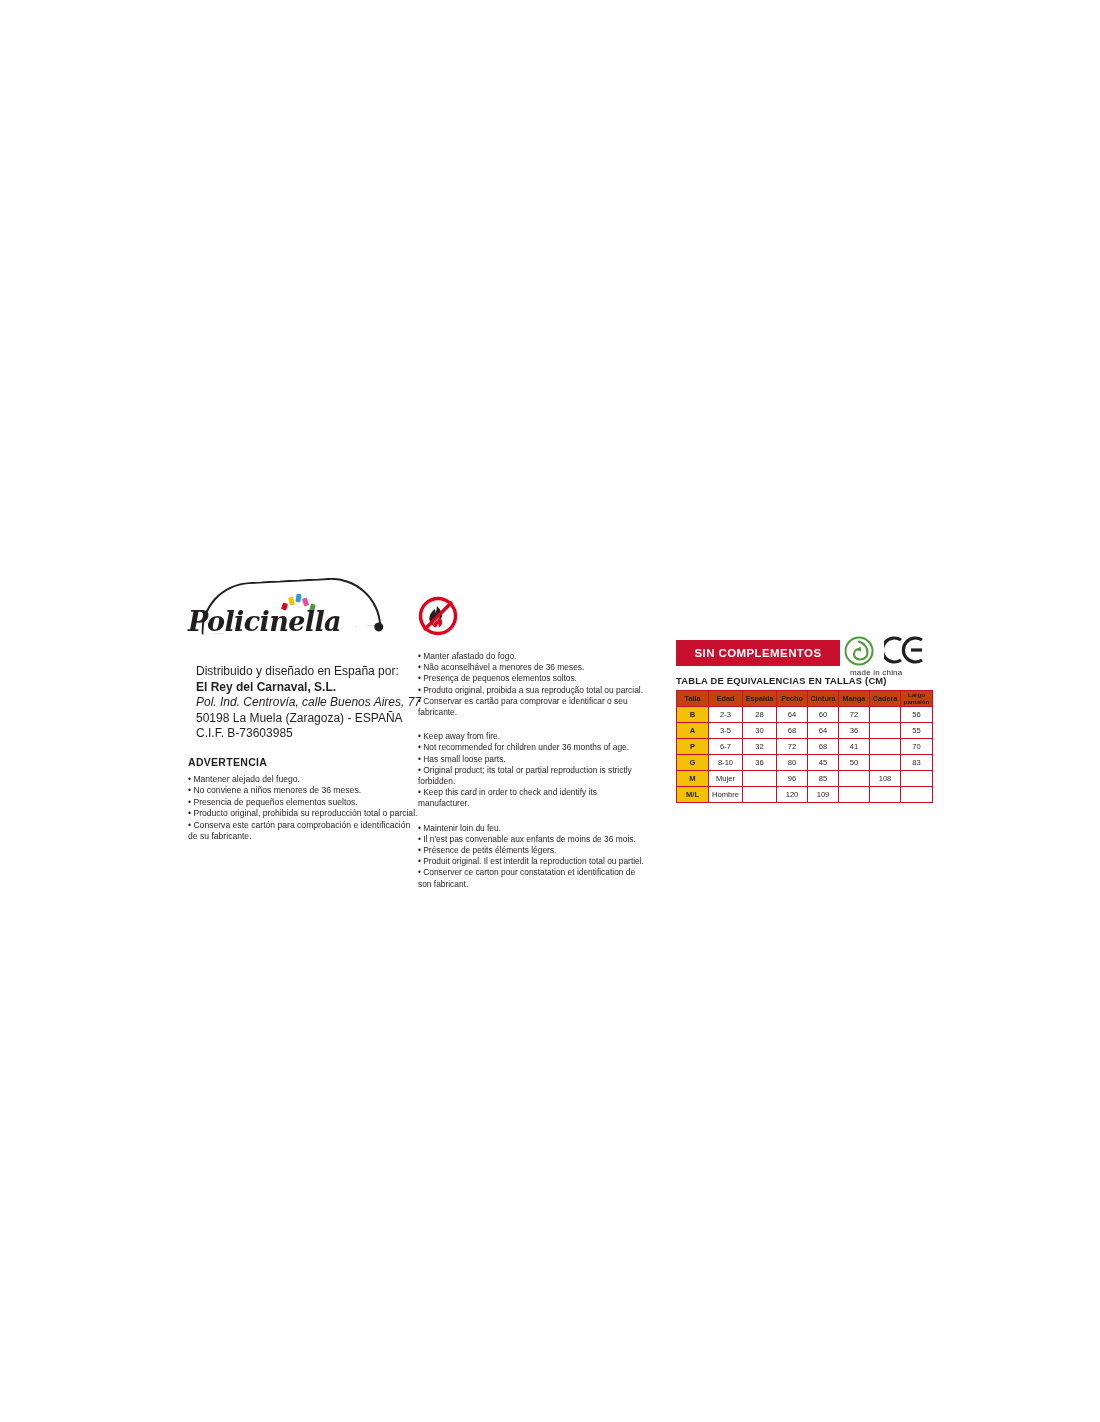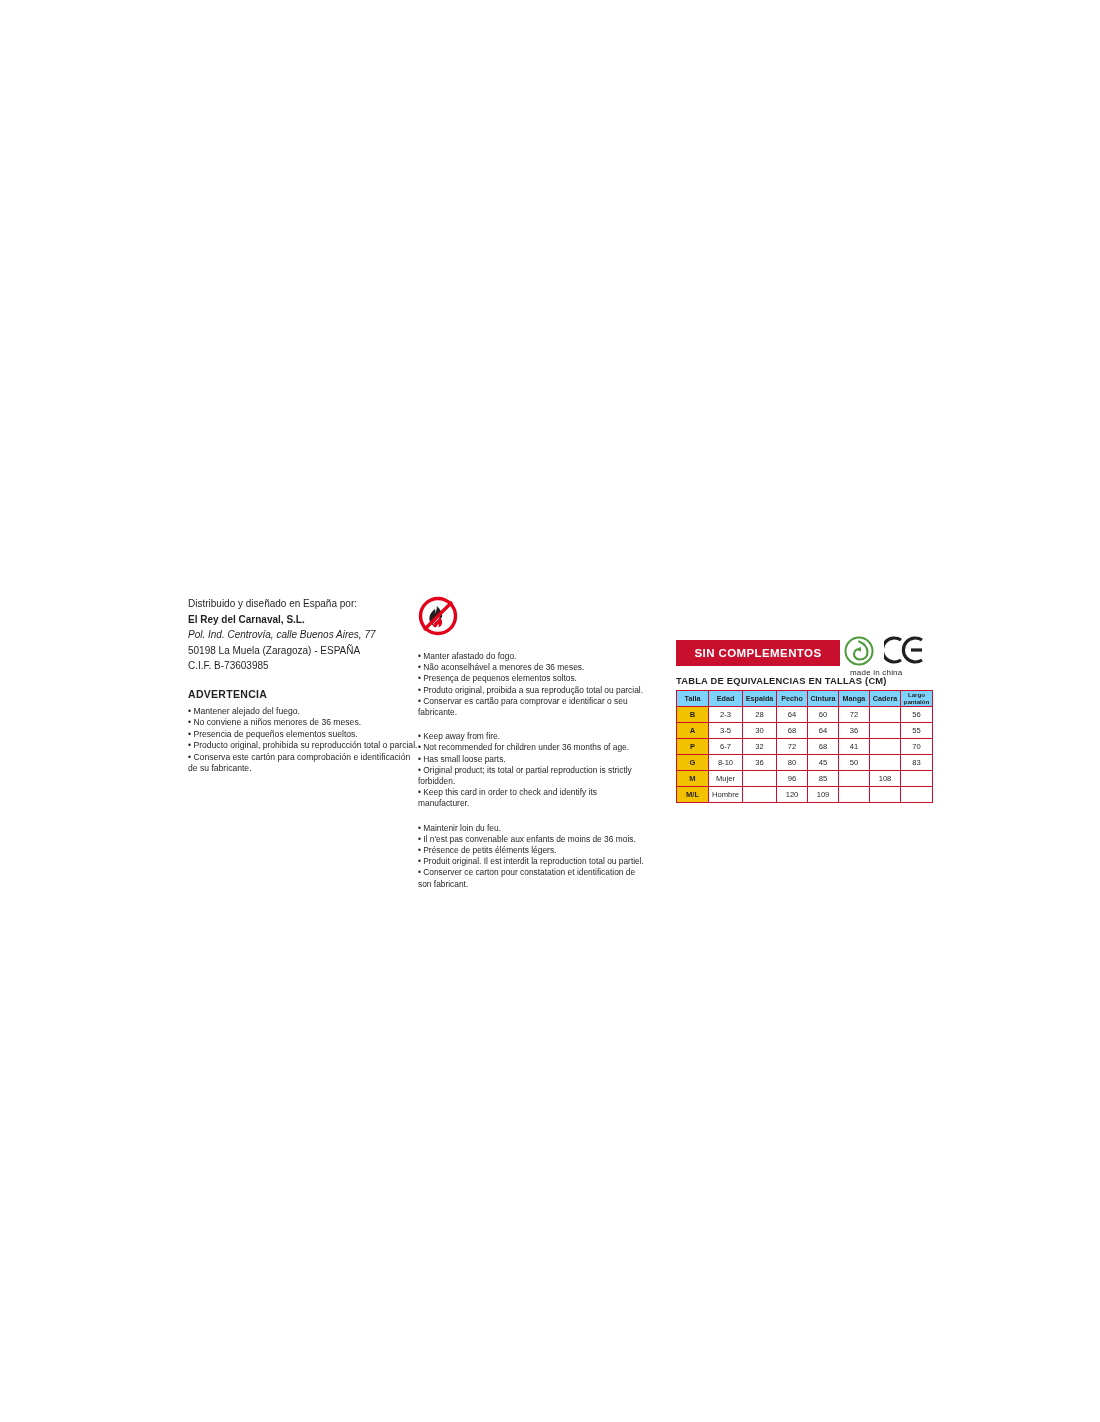--- a/index.html
+++ b/index.html
@@ -76,23 +76,24 @@
     height: 22px;
   }
   .logo-confetti span {
     position: absolute;
     display: block;
     border-radius: 1px;
   }
 
   .addr-block {
     margin-top: 16px;
-    font-size: 10px;
+    font-size: 12px;
     line-height: 15.5px;
     color: #231f20;
+    margin-left: 8px;
   }
   .addr-block .line-bold { font-weight: 700; }
   .addr-block .line-italic { font-style: italic; }
 
   .adv-title {
     margin-top: 14px;
     font-size: 10.5px;
     font-weight: 700;
     letter-spacing: 0.3px;
   }
@@ -206,21 +207,21 @@
     border: 1px solid #c8102e;
     font-size: 7.6px;
     text-align: center;
     height: 15px;
     padding: 0 1px;
     color: #231f20;
     font-weight: 400;
     line-height: 9px;
   }
   table.sizes thead th {
-    background: #7dd3fc;
+    background: #c2410c;
     font-weight: 700;
     font-size: 7.2px;
   }
   table.sizes tbody td.sz {
     background: #f2c200;
     font-weight: 700;
   }
   table.sizes col.c-talla { width: 32px; }
   table.sizes col.c-edad  { width: 34px; }
   table.sizes col.c-esp   { width: 34px; }
@@ -235,20 +236,31 @@
     display: block;
   }
 </style>
 </head>
 <body>
 
 <div id="sheet">
 
   <div id="left-col">
 
+    <div class="logo-wrap">
+      <div class="logo-arc"></div>
+      <div class="logo-confetti">
+        <span style="left:2px;  top:9px;  width:5px; height:7px; background:#e2001a; transform:rotate(18deg);"></span>
+        <span style="left:9px;  top:3px;  width:5px; height:8px; background:#f2c200; transform:rotate(-14deg);"></span>
+        <span style="left:16px; top:0px;  width:5px; height:8px; background:#2b9cd8; transform:rotate(10deg);"></span>
+        <span style="left:23px; top:4px;  width:5px; height:8px; background:#e94e9c; transform:rotate(-20deg);"></span>
+        <span style="left:30px; top:10px; width:5px; height:7px; background:#4d9b3c; transform:rotate(14deg);"></span>
+      </div>
+      <div class="logo-word">Policinella</div>
+    </div>
 
     <div class="addr-block">
       <div>Distribuido y diseñado en España por:</div>
       <div class="line-bold">El Rey del Carnaval, S.L.</div>
       <div class="line-italic">Pol. Ind. Centrovía, calle Buenos Aires, 77</div>
       <div>50198 La Muela (Zaragoza) - ESPAÑA</div>
       <div>C.I.F. B-73603985</div>
     </div>
 
     <div class="adv-title">ADVERTENCIA</div>

